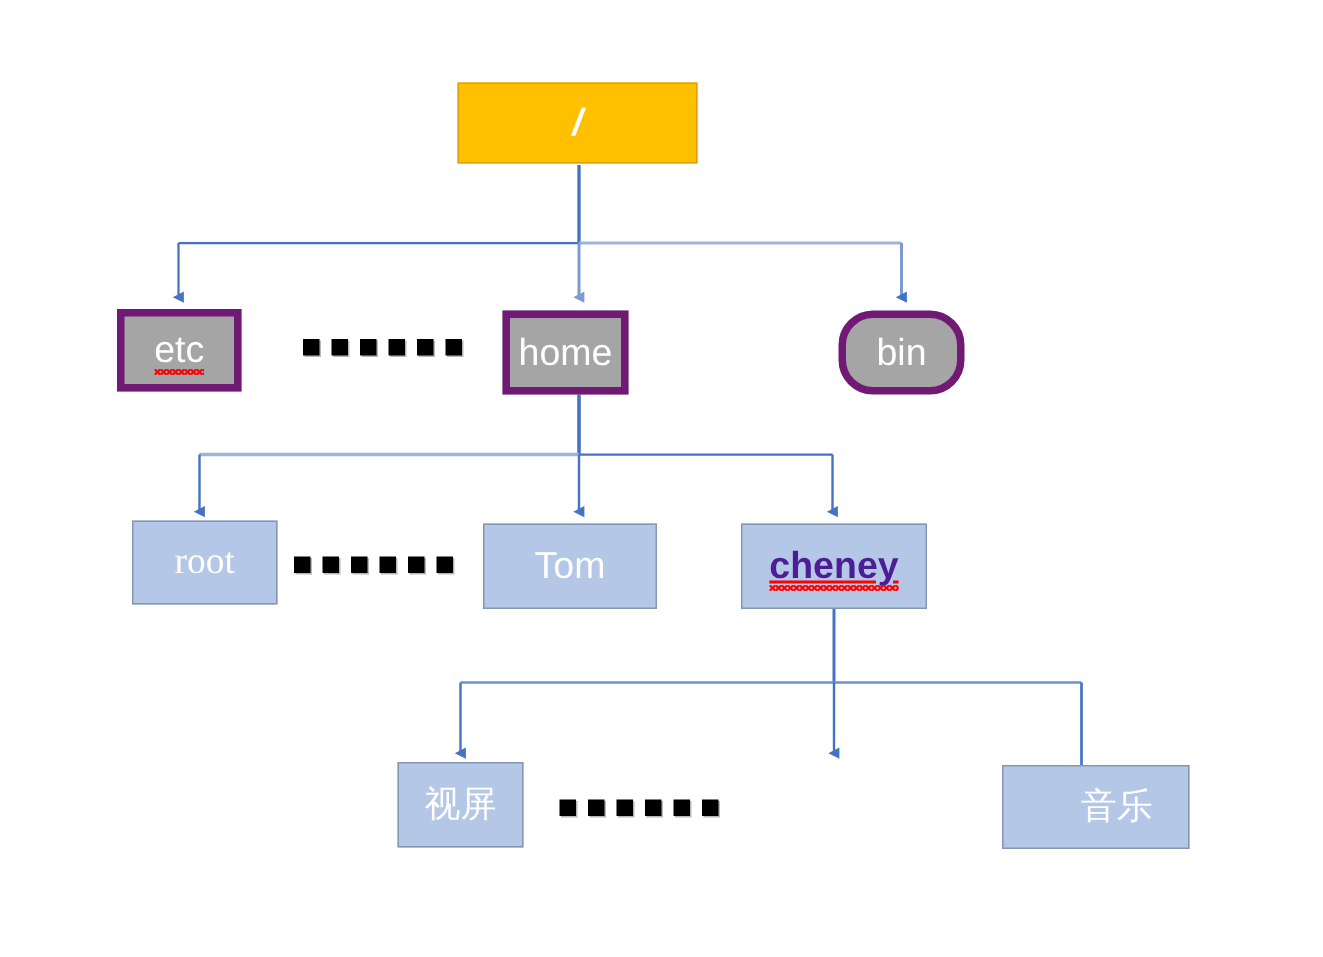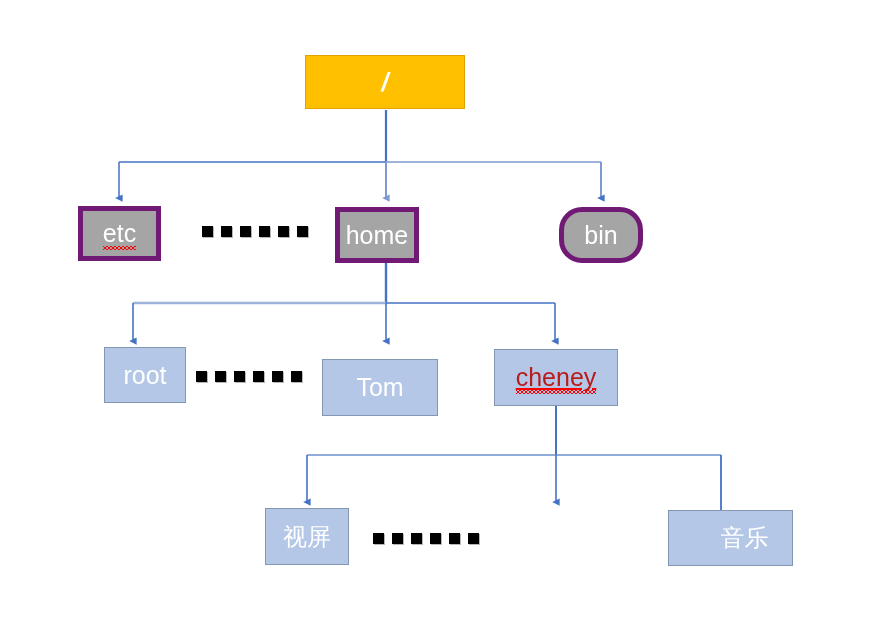--- a/index.html
+++ b/index.html
@@ -51,22 +51,22 @@
   .node-blue {
     background: #B4C7E7;
     border: 1px solid #8497B0;
     color: #ffffff;
     font-size: 25px;
   }
   .node-cjk {
     font-size: 24px;
   }
   .label-red {
-    color: #b91c1c;
-    font-weight: 400;
+    color: #4c1d95;
+    font-weight: 700;
     text-decoration: underline;
     text-decoration-color: #FF0000;
     text-align: right;
   }
   .spell {
     position: relative;
     display: inline-block;
   }
   .spell::after {
     content: "";
@@ -157,34 +157,34 @@
   </div>
 
   <div class="node node-gray" style="left:335px; top:207px; width:84px; height:56px;">
     <span>home</span>
   </div>
 
   <div class="node node-gray" style="left:559px; top:207px; width:84px; height:56px;border-radius:23px;">
     <span>bin</span>
   </div>
 
-  <div class="node node-blue" style="left:104px; top:347px; width:82px; height:56px;">
+  <div class="node node-blue" style="left:88px; top:347px; width:97px; height:56px;font-family:Liberation Serif, serif;">
     <span>root</span>
   </div>
 
   <div class="dots" style="left:196px; top:371px;">
     <span></span>
     <span></span>
     <span></span>
     <span></span>
     <span></span>
     <span></span>
   </div>
 
-  <div class="node node-blue" style="left:322px; top:349px; width:116px; height:57px;margin-top:10px;">
+  <div class="node node-blue" style="left:322px; top:349px; width:116px; height:57px;">
     <span>Tom</span>
   </div>
 
   <div class="node node-blue" style="left:494px; top:349px; width:124px; height:57px;">
     <span class="label-red spell">cheney</span>
   </div>
 
   <div class="node node-blue node-cjk" style="left:265px; top:508px; width:84px; height:57px;">
     <span>视屏</span>
   </div>

